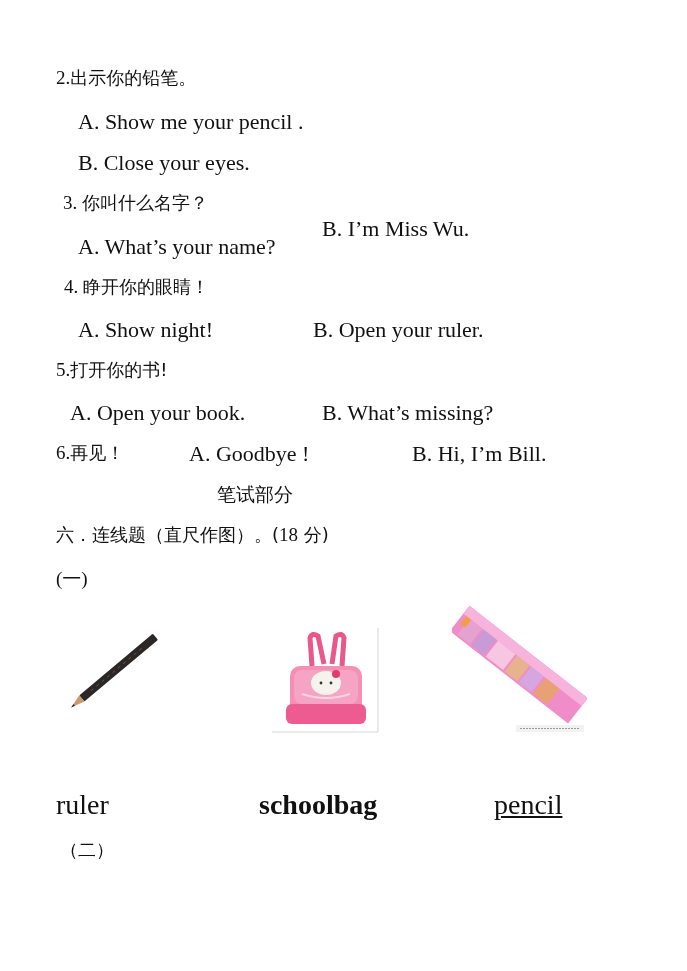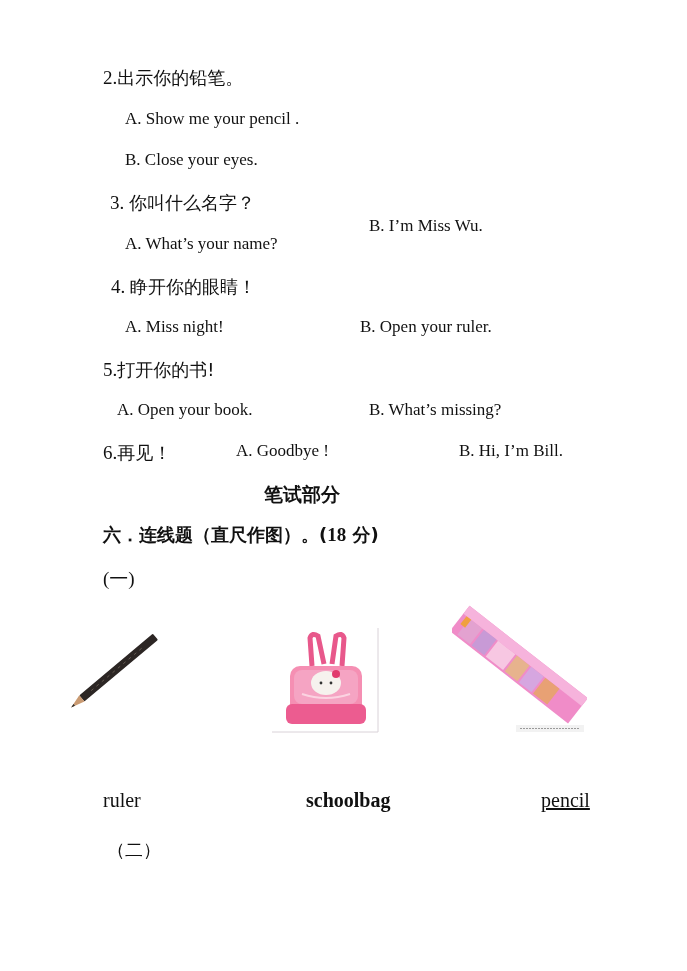--- a/index.html
+++ b/index.html
@@ -1,44 +1,44 @@
 <!DOCTYPE html>
 <html><head>
 <meta charset="utf-8">
 <style>
   html, body { margin: 0; padding: 0; background: #ffffff; }
   body { width: 687px; height: 971px; position: relative; overflow: hidden;
          font-family: "Liberation Serif", "DejaVu Serif", serif; color: #111; }
-  .abs { position: absolute; white-space: nowrap; margin-left: 47px; }
+  .abs { position: absolute; white-space: nowrap; }
   .q { font-size: 19px; }
-  .opt { font-size: 17px; }
+  .opt { font-size: 22px; }
   .cn { font-family: "DejaVu Sans", "Liberation Sans", sans-serif; font-size: 18px; }
-  .bold { font-weight: bold; }
-  .word { font-size: 20px; }
+  .bold { font-weight: normal; }
+  .word { font-size: 28px; }
   .img { position: absolute; }
 </style>
 </head>
 <body>
 
 <div class="abs q" style="left:56px; top:66px;">
   <span>2.</span><span class="cn">出示你的铅笔。</span>
 </div>
 <div class="abs opt" style="left:78px; top:109px;">A. Show me your pencil .</div>
 <div class="abs opt" style="left:78px; top:150px;">B. Close your eyes.</div>
 
 <div class="abs q" style="left:63px; top:191px;">
   <span>3.</span>&nbsp;<span class="cn">你叫什么名字？</span>
 </div>
 <div class="abs opt" style="left:78px; top:234px;">A. What’s your name?</div>
 <div class="abs opt" style="left:322px; top:216px;">B. I’m Miss Wu.</div>
 
 <div class="abs q" style="left:64px; top:275px;">
   <span>4.</span>&nbsp;<span class="cn">睁开你的眼睛！</span>
 </div>
-<div class="abs opt" style="left:78px; top:317px;">A. Miss night!</div>
+<div class="abs opt" style="left:78px; top:317px;">A. Show night!</div>
 <div class="abs opt" style="left:313px; top:317px;">B. Open your ruler.</div>
 
 <div class="abs q" style="left:56px; top:358px;text-align:center;">
   <span>5.</span><span class="cn">打开你的书!</span>
 </div>
 <div class="abs opt" style="left:70px; top:400px;">A. Open your book.</div>
 <div class="abs opt" style="left:322px; top:400px;">B. What’s missing?</div>
 
 <div class="abs q" style="left:56px; top:441px;">
   <span>6.</span><span class="cn">再见！</span>

